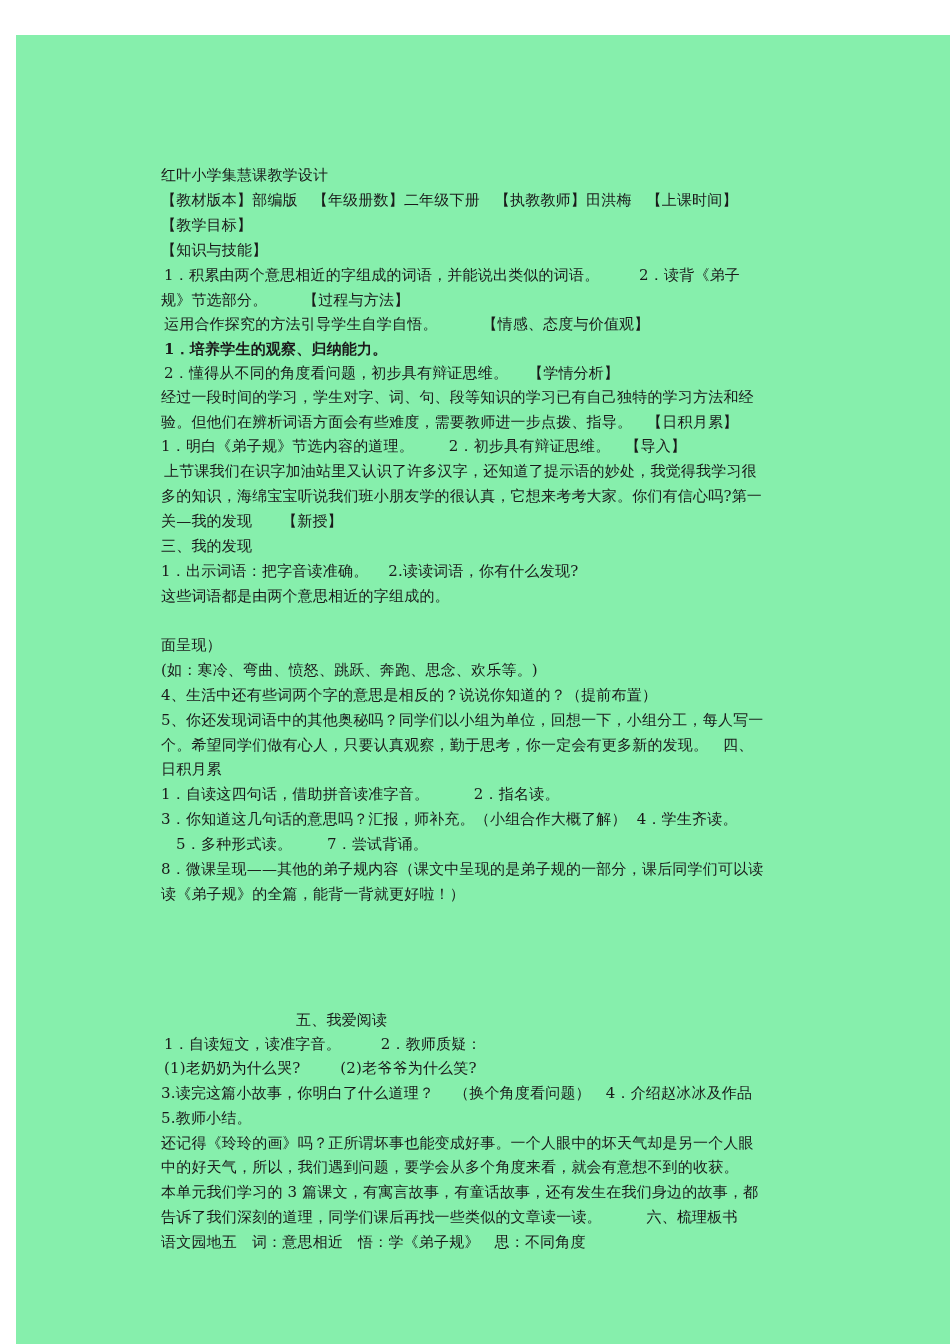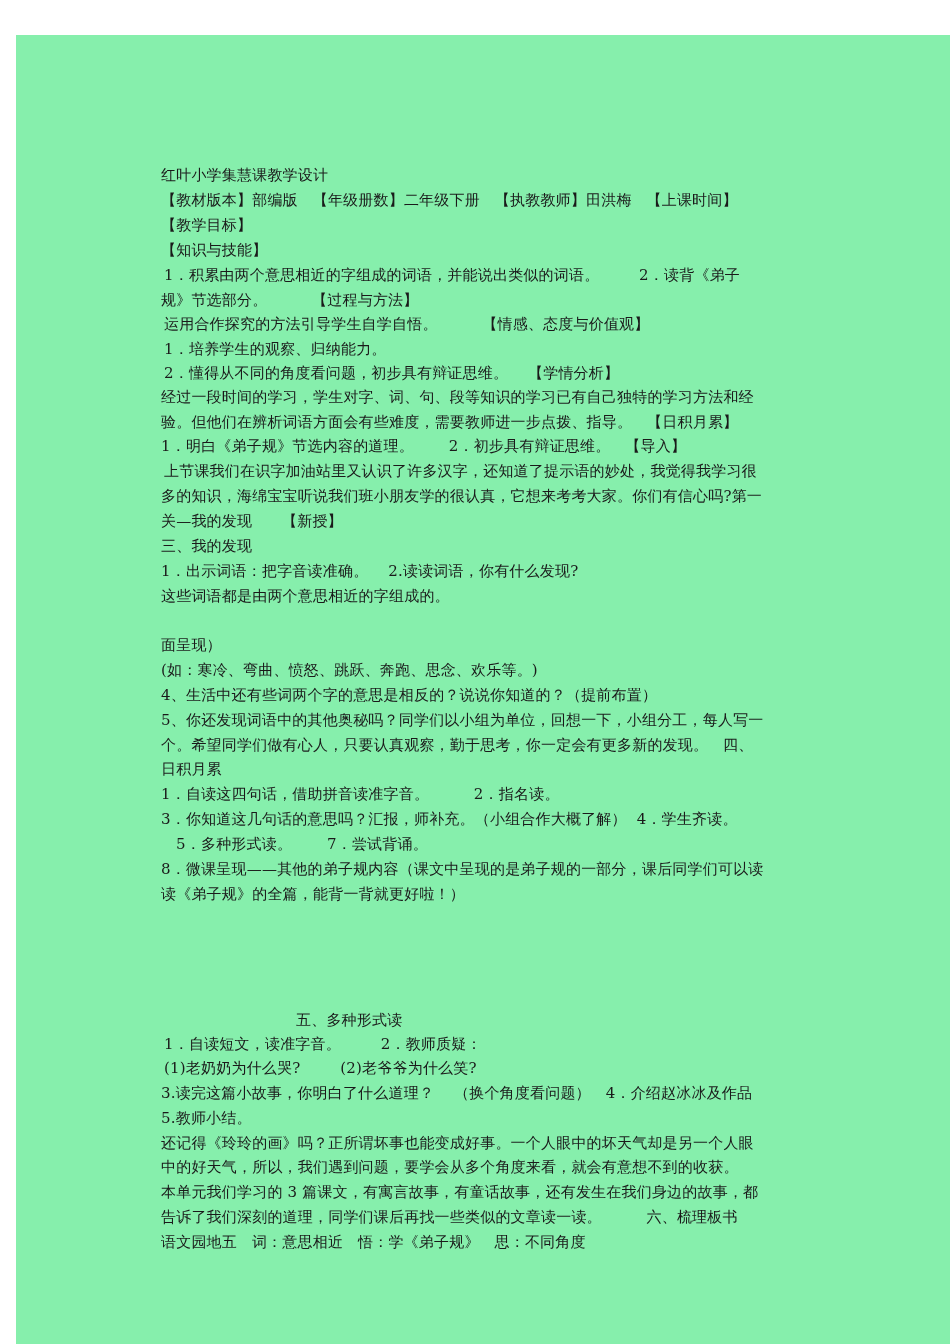--- a/index.html
+++ b/index.html
@@ -10,23 +10,23 @@
   </style>
 </head>
 <body>
 
 <div class="page" id="page">
     <div class="line" style="top: 128px; left: 145px;">红叶小学集慧课教学设计</div>
     <div class="line" style="top: 153px; left: 145px;">【教材版本】部编版   【年级册数】二年级下册   【执教教师】田洪梅   【上课时间】</div>
     <div class="line" style="top: 178px; left: 145px;">【教学目标】</div>
     <div class="line" style="top: 203px; left: 145px;">【知识与技能】</div>
     <div class="line" style="top: 228px; left: 148px;">1．积累由两个意思相近的字组成的词语，并能说出类似的词语。        2．读背《弟子</div>
-    <div class="line" style="top: 253px; left: 145px;">规》节选部分。         【过程与方法】</div>
+    <div class="line" style="top: 253px; left: 145px; font-family: Liberation Serif, serif;">规》节选部分。         【过程与方法】</div>
     <div class="line" style="top: 277px; left: 148px;">运用合作探究的方法引导学生自学自悟。         【情感、态度与价值观】</div>
-    <div class="line" style="top: 302px; left: 148px;">1．培养学生的观察、归纳能力。</div>
+    <div class="line" style="top: 302px; left: 148px; font-weight: bold;">1．培养学生的观察、归纳能力。</div>
     <div class="line" style="top: 326px; left: 148px;">2．懂得从不同的角度看问题，初步具有辩证思维。    【学情分析】</div>
     <div class="line" style="top: 350px; left: 145px;">经过一段时间的学习，学生对字、词、句、段等知识的学习已有自己独特的学习方法和经</div>
     <div class="line" style="top: 375px; left: 145px;">验。但他们在辨析词语方面会有些难度，需要教师进一步点拨、指导。   【日积月累】</div>
     <div class="line" style="top: 399px; left: 145px;">1．明白《弟子规》节选内容的道理。       2．初步具有辩证思维。   【导入】</div>
     <div class="line" style="top: 424px; left: 148px;">上节课我们在识字加油站里又认识了许多汉字，还知道了提示语的妙处，我觉得我学习很</div>
     <div class="line" style="top: 449px; left: 145px;">多的知识，海绵宝宝听说我们班小朋友学的很认真，它想来考考大家。你们有信心吗?第一</div>
     <div class="line" style="top: 474px; left: 145px;">关—我的发现      【新授】</div>
     <div class="line" style="top: 499px; left: 145px;">三、我的发现</div>
     <div class="line" style="top: 524px; left: 145px;">1．出示词语：把字音读准确。    2.读读词语，你有什么发现?</div>
     <div class="line" style="top: 549px; left: 145px;">这些词语都是由两个意思相近的字组成的。</div>
@@ -34,21 +34,21 @@
     <div class="line" style="top: 623px; left: 145px;">(如：寒冷、弯曲、愤怒、跳跃、奔跑、思念、欢乐等。)</div>
     <div class="line" style="top: 648px; left: 145px;">4、生活中还有些词两个字的意思是相反的？说说你知道的？（提前布置）</div>
     <div class="line" style="top: 673px; left: 145px;">5、你还发现词语中的其他奥秘吗？同学们以小组为单位，回想一下，小组分工，每人写一</div>
     <div class="line" style="top: 698px; left: 145px;">个。希望同学们做有心人，只要认真观察，勤于思考，你一定会有更多新的发现。   四、</div>
     <div class="line" style="top: 722px; left: 145px;">日积月累</div>
     <div class="line" style="top: 747px; left: 145px;">1．自读这四句话，借助拼音读准字音。         2．指名读。</div>
     <div class="line" style="top: 772px; left: 145px;">3．你知道这几句话的意思吗？汇报，师补充。（小组合作大概了解）  4．学生齐读。</div>
     <div class="line" style="top: 797px; left: 160px;">5．多种形式读。       7．尝试背诵。</div>
     <div class="line" style="top: 822px; left: 145px;">8．微课呈现——其他的弟子规内容（课文中呈现的是弟子规的一部分，课后同学们可以读</div>
     <div class="line" style="top: 847px; left: 145px;">读《弟子规》的全篇，能背一背就更好啦！）</div>
-    <div class="line" style="top: 973px; left: 280px;">五、多种形式读</div>
+    <div class="line" style="top: 973px; left: 280px;">五、我爱阅读</div>
     <div class="line" style="top: 997px; left: 148px;">1．自读短文，读准字音。        2．教师质疑：</div>
     <div class="line" style="top: 1021px; left: 148px; text-align: right;">(1)老奶奶为什么哭?        (2)老爷爷为什么笑?</div>
     <div class="line" style="top: 1046px; left: 145px;">3.读完这篇小故事，你明白了什么道理？    （换个角度看问题）   4．介绍赵冰冰及作品</div>
     <div class="line" style="top: 1071px; left: 145px;">5.教师小结。</div>
     <div class="line" style="top: 1096px; left: 145px;">还记得《玲玲的画》吗？正所谓坏事也能变成好事。一个人眼中的坏天气却是另一个人眼</div>
     <div class="line" style="top: 1120px; left: 145px;">中的好天气，所以，我们遇到问题，要学会从多个角度来看，就会有意想不到的收获。</div>
     <div class="line" style="top: 1145px; left: 145px; text-align: right;">本单元我们学习的 3 篇课文，有寓言故事，有童话故事，还有发生在我们身边的故事，都</div>
     <div class="line" style="top: 1195px; left: 145px;">语文园地五   词：意思相近   悟：学《弟子规》   思：不同角度</div>
     <div class="line" style="top: 1170px; left: 145px;">告诉了我们深刻的道理，同学们课后再找一些类似的文章读一读。         六、梳理板书</div>
   </div>

